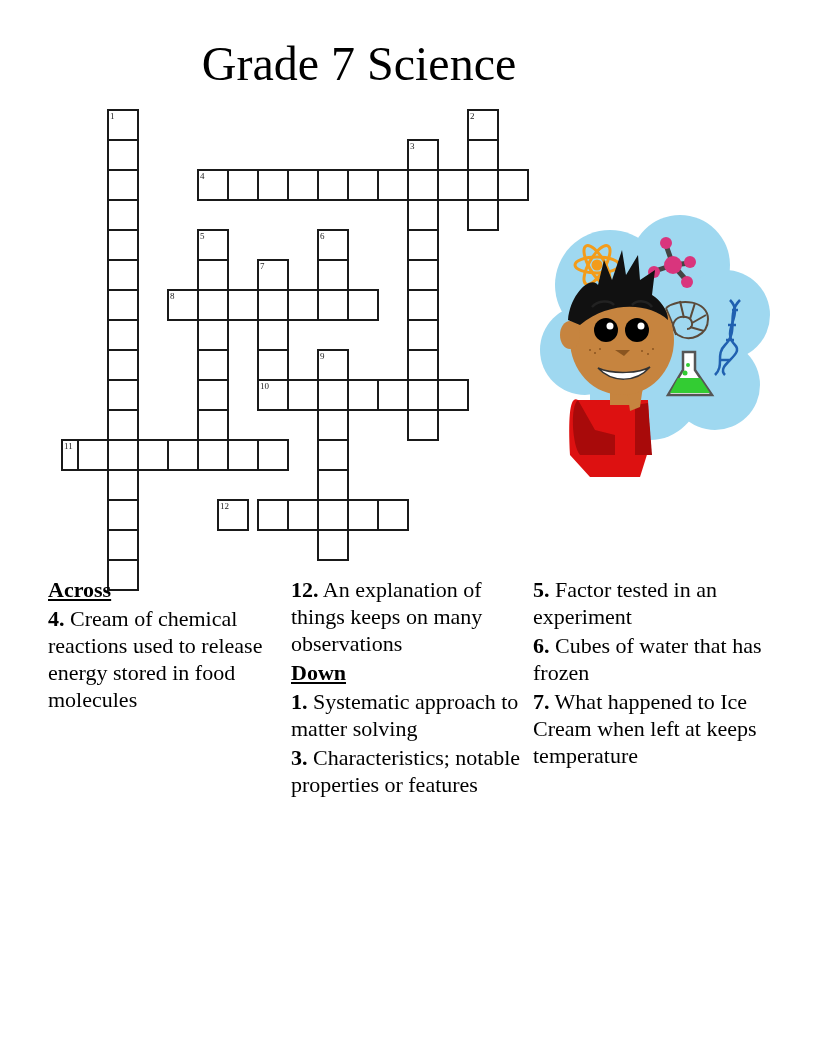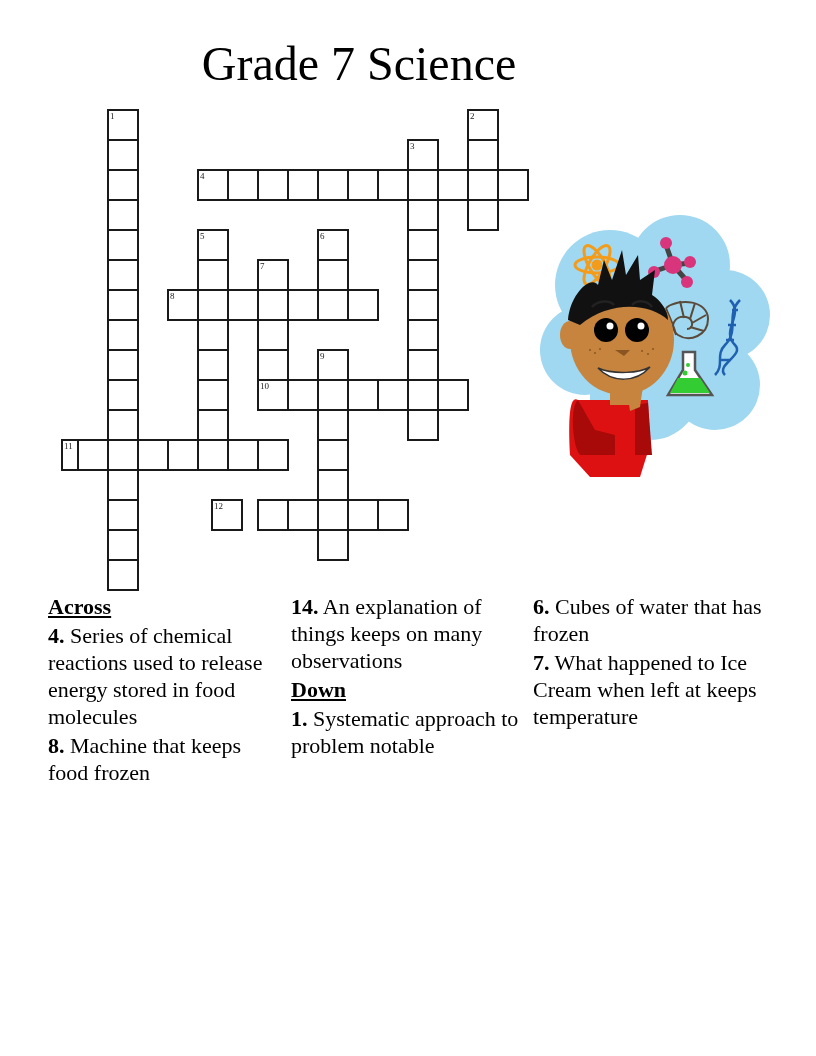--- a/index.html
+++ b/index.html
@@ -4,21 +4,21 @@
 <style>
   html, body { margin:0; padding:0; background:#ffffff; }
   body { width:816px; height:1056px; position:relative; overflow:hidden;
          font-family:"Liberation Serif", "DejaVu Serif", serif; color:#000; }
   .title { position:absolute; left:0; top:34px; width:718px; text-align:center;
            font-size:48px; line-height:60px; }
   .grid { position:absolute; left:48px; top:110px; width:510px; height:490px; }
   .cell { position:absolute; width:30px; height:30px; box-sizing:border-box;
           border:2px solid #1a1a1a; background:#fff; margin-left:-1px; margin-top:-1px; width:32px; height:32px; }
   .cell .num { position:absolute; left:1px; top:0px; font-size:9px; line-height:10px; color:#222; }
-  .clues { position:absolute; top:593px; font-size:22px; line-height:27px; }
+  .clues { position:absolute; top:576px; font-size:22px; line-height:27px; }
   .clues .head { font-weight:bold; text-decoration:underline; margin-bottom:2px; display:block; }
   .clue { margin-bottom:2px; }
   .clue b { font-weight:bold; }
   .col1 { left:48px; width:235px; }
   .col2 { left:291px; width:235px; }
   .col3 { left:533px; width:240px; }
   .art { position:absolute; left:540px; top:215px; width:230px; height:280px; }
 </style>
 </head>
 <body>
@@ -117,21 +117,21 @@
     <div class="cell" style="left: 330px; top: 270px;"></div>
     <div class="cell" style="left: 390px; top: 270px;"></div>
     <div class="cell" style="left: 14px; top: 330px;">
       <span class="num">11</span>
     </div>
     <div class="cell" style="left: 30px; top: 330px;"></div>
     <div class="cell" style="left: 90px; top: 330px;"></div>
     <div class="cell" style="left: 120px; top: 330px;"></div>
     <div class="cell" style="left: 180px; top: 330px;"></div>
     <div class="cell" style="left: 210px; top: 330px;"></div>
-    <div class="cell" style="left: 164px; top: 390px;">
+    <div class="cell" style="left: 170px; top: 390px;">
       <span class="num">12</span>
     </div>
     <div class="cell" style="left: 210px; top: 390px;"></div>
     <div class="cell" style="left: 240px; top: 390px;"></div>
     <div class="cell" style="left: 300px; top: 390px;"></div>
     <div class="cell" style="left: 330px; top: 390px;"></div>
   </div>
 
 <div class="art">
   <svg width="230" height="280" viewBox="0 0 230 280">
@@ -222,26 +222,27 @@
           <circle cx="113" cy="134" r="1"></circle>
       </g>
 
       <path d="M58 153 C72 168 96 168 110 152 C100 158 74 160 58 153 Z" fill="#fff" stroke="#333" stroke-width="1.5"></path>
     </g>
   </svg>
 </div>
 
 <div class="clues col1">
   <span class="head">Across</span>
-  <div class="clue"><b>4.</b> <span>Series of chemical reactions used to release energy stored in food molecules</span></div>
-  <div class="clue"><b>8.</b> <span>Machine that keeps food frozen</span></div>
+  <div class="clue"><b>4.</b> <span>Cream of chemical reactions used to release energy stored in food molecules</span></div>
 </div>
 
 <div class="clues col2">
-  <div class="clue"><b>14.</b> <span>An explanation of things keeps on many observations</span></div>
+  <div class="clue"><b>12.</b> <span>An explanation of things keeps on many observations</span></div>
   <span class="head">Down</span>
-  <div class="clue"><b>1.</b> <span>Systematic approach to problem notable</span></div>
+  <div class="clue"><b>1.</b> <span>Systematic approach to matter solving</span></div>
+  <div class="clue"><b>3.</b> <span>Characteristics; notable properties or features</span></div>
 </div>
 
 <div class="clues col3">
+  <div class="clue"><b>5.</b> <span>Factor tested in an experiment</span></div>
   <div class="clue"><b>6.</b> <span>Cubes of water that has frozen</span></div>
   <div class="clue"><b>7.</b> <span>What happened to Ice Cream when left at keeps temperature</span></div>
 </div>
 
 </body></html>

